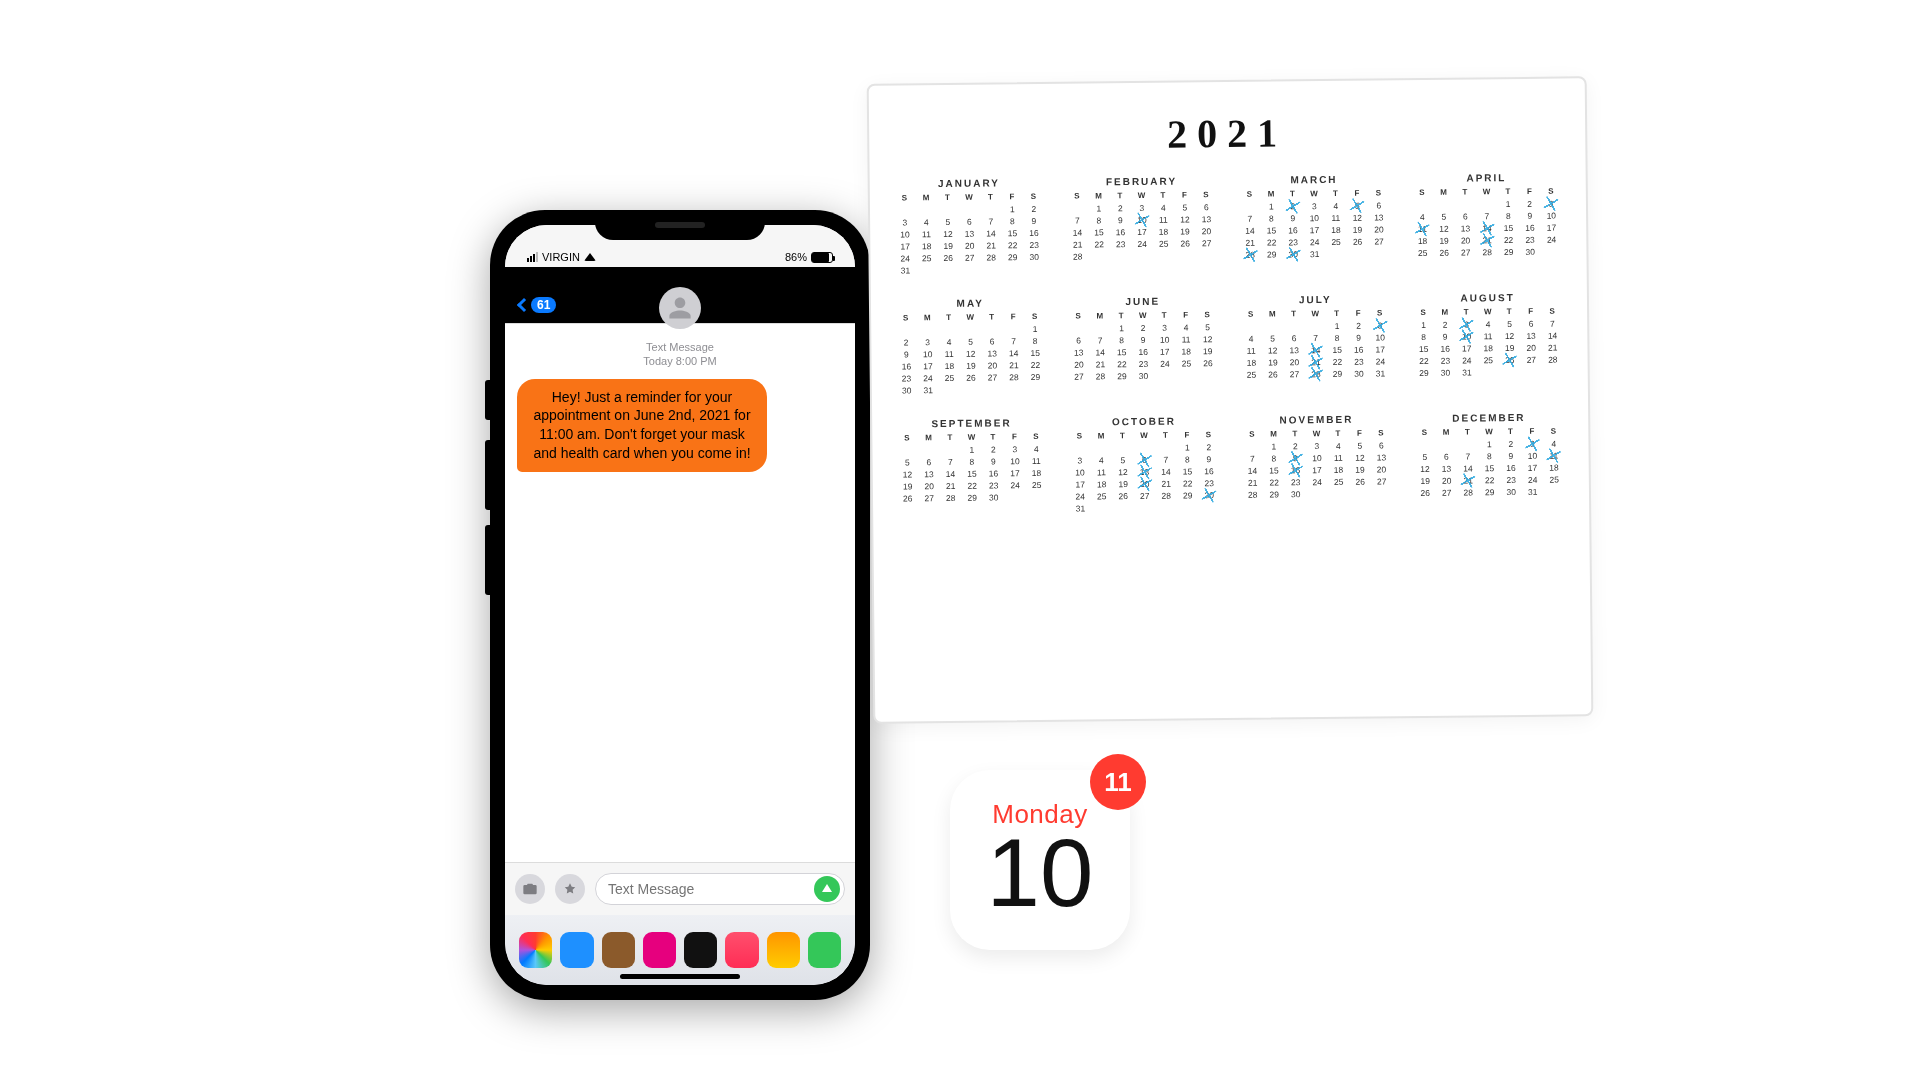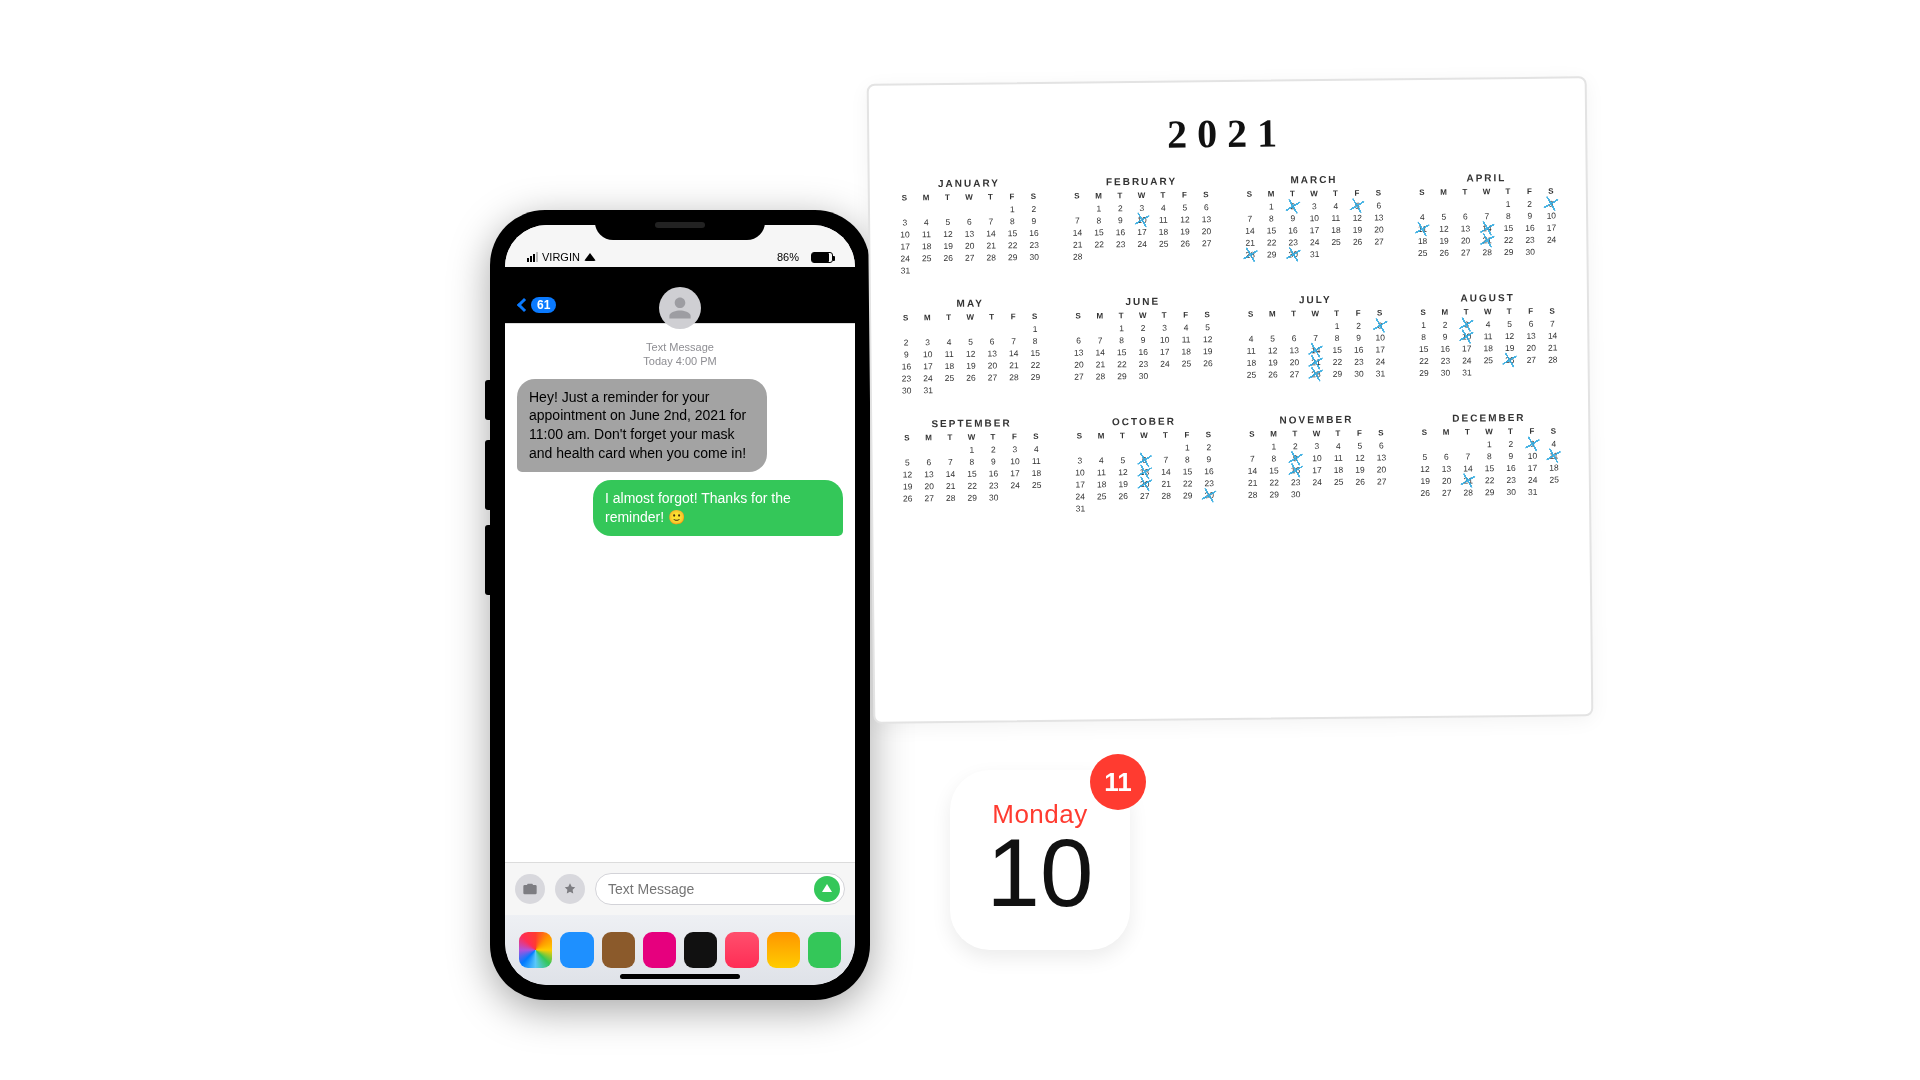--- a/index.html
+++ b/index.html
@@ -55,21 +55,21 @@
   }
 
   .status-bar{
     height: 42px;
     display:flex; align-items:flex-end; justify-content:space-between;
     padding: 0 22px 4px;
     font-size:12px; font-weight:500; color:#000;
     background:#f6f6f6;
   }
   .status-left{display:flex;align-items:center;gap:4px; font-size:11px;}
-  .status-right{display:flex;align-items:center;gap:12px; font-size:11px;}
+  .status-right{display:flex;align-items:center;gap:4px; font-size:11px;}
   .signal{display:inline-flex;gap:1px;align-items:flex-end}
   .signal i{width:2px;background:#000;display:block}
   .signal i:nth-child(1){height:4px}
   .signal i:nth-child(2){height:6px}
   .signal i:nth-child(3){height:8px}
   .signal i:nth-child(4){height:10px;background:#bbb}
   .wifi-icon{width:0;height:0;border-left:6px solid transparent;border-right:6px solid transparent;border-bottom:8px solid #000;border-radius:2px}
   .battery{
     width:22px;height:11px;border:1px solid #000;border-radius:3px;position:relative;
   }
@@ -112,21 +112,21 @@
   }
   .meta{
     text-align:center; color:#8e8e93; font-size:11px; line-height:1.3;
     margin: 6px 0 10px;
   }
   .bubble{
     max-width:250px; padding:9px 12px; border-radius:18px;
     font-size:14px; line-height:1.35; margin-bottom:8px;
     position:relative;
   }
-  .bubble.gray{ background:#a3a3a3; color:#000; border-bottom-left-radius:5px; margin-right:auto;}
+  .bubble.gray{ background:#f97316; color:#000; border-bottom-left-radius:5px; margin-right:auto;text-align:center;}
   .bubble.green{ background:#34c759; color:#fff; border-bottom-right-radius:5px; margin-left:auto;}
 
   .compose{
     background:#f6f6f6;
     border-top:1px solid #dcdcdc;
     padding:10px 10px;
     display:flex;align-items:center;gap:10px;
   }
   .circ-btn{
     width:30px;height:30px;border-radius:50%;
@@ -264,24 +264,23 @@
       <div class="avatar">
         <svg viewBox="0 0 24 24">
             <path d="M12 12c2.7 0 4.9-2.2 4.9-4.9S14.7 2.2 12 2.2 7.1 4.4 7.1 7.1 9.3 12 12 12zm0 2.2c-3.3 0-9.8 1.7-9.8 4.9v2.7h19.6v-2.7c0-3.2-6.5-4.9-9.8-4.9z"></path>
           </svg>
       </div>
     </div>
 
     <div class="thread">
       <div class="meta">
         <div>Text Message</div>
-        <div>Today 4:00 PM</div>
+        <div>Today 8:00 PM</div>
       </div>
       <div class="bubble gray">Hey! Just a reminder for your appointment on June 2nd, 2021 for 11:00 am. Don't forget your mask and health card when you come in!</div>
-      <div class="bubble green">I almost forgot! Thanks for the reminder! 🙂</div>
     </div>
 
     <div class="compose">
       <div class="circ-btn">
         <svg width="16" height="16" viewBox="0 0 24 24" fill="currentColor">
             <path d="M12 15.2A3.2 3.2 0 1 0 12 8.8a3.2 3.2 0 0 0 0 6.4zM20 6h-3.2l-1.5-2h-6.6L7.2 6H4a2 2 0 0 0-2 2v10a2 2 0 0 0 2 2h16a2 2 0 0 0 2-2V8a2 2 0 0 0-2-2z"></path>
           </svg>
       </div>
       <div class="circ-btn">
         <svg width="14" height="14" viewBox="0 0 24 24" fill="currentColor">

